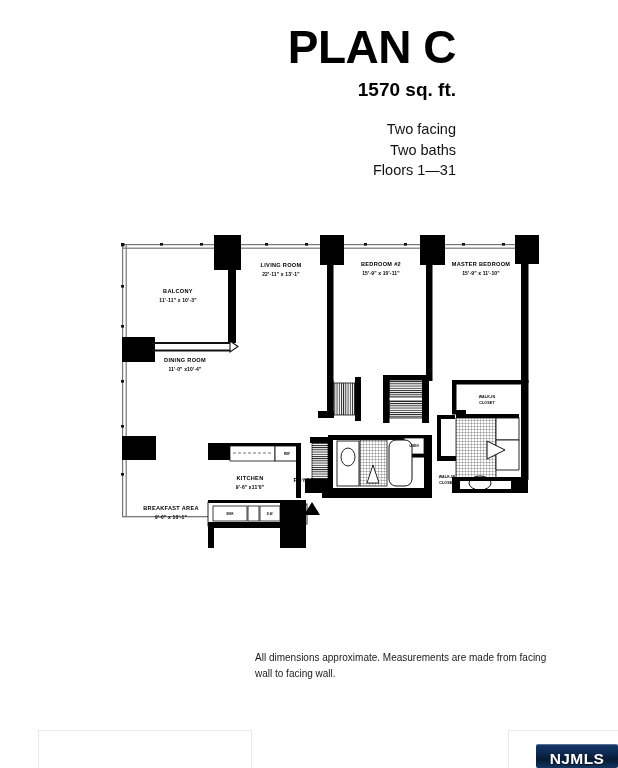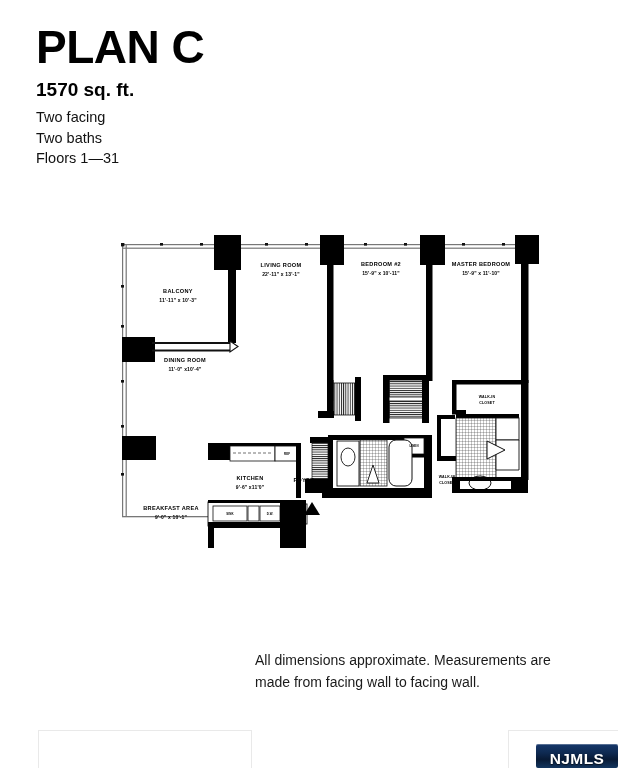--- a/index.html
+++ b/index.html
@@ -4,38 +4,38 @@
 <style>
   html,body{margin:0;padding:0;}
   body{
     width:618px;height:768px;background:#ffffff;
     font-family:"Liberation Sans", sans-serif;
     color:#111; overflow:hidden; position:relative;
   }
   #page{position:relative;width:618px;height:768px;background:#fff;}
 
   
-  #header{position:absolute;left:36px;top:24px;width:420px;}
+  #header{position:absolute;left:36px;top:24px;width:420px;text-align:right;}
   #plan-title{
     font-size:46px;font-weight:bold;letter-spacing:-0.5px;
     line-height:1.0;margin:0 0 10px 0;color:#000;
   }
   #plan-area{
-    font-size:19px;font-weight:bold;line-height:1.0;margin:0 0 8px 0;color:#000;
+    font-size:19px;font-weight:bold;line-height:1.0;margin:0 0 20px 0;color:#000;
   }
   .sub-line{font-size:14.5px;line-height:1.42;color:#111;}
 
   
   #plan-wrap{position:absolute;left:0;top:225px;width:618px;height:330px;}
   #plan-svg{display:block;}
 
   
   #footnote{
     position:absolute;left:255px;top:650px;width:300px;
-    font-size:14px;line-height:1.55;color:#1a1a1a;
+    font-size:10px;line-height:1.55;color:#1a1a1a;
   }
 
   
   #bottom-left-box{
     position:absolute;left:38px;top:730px;width:212px;height:38px;
     border:1px solid #e9e9e9;border-bottom:none;background:#fff;
   }
   #bottom-right-box{
     position:absolute;left:508px;top:730px;width:110px;height:38px;
     border:1px solid #e9e9e9;border-bottom:none;background:#fff;

